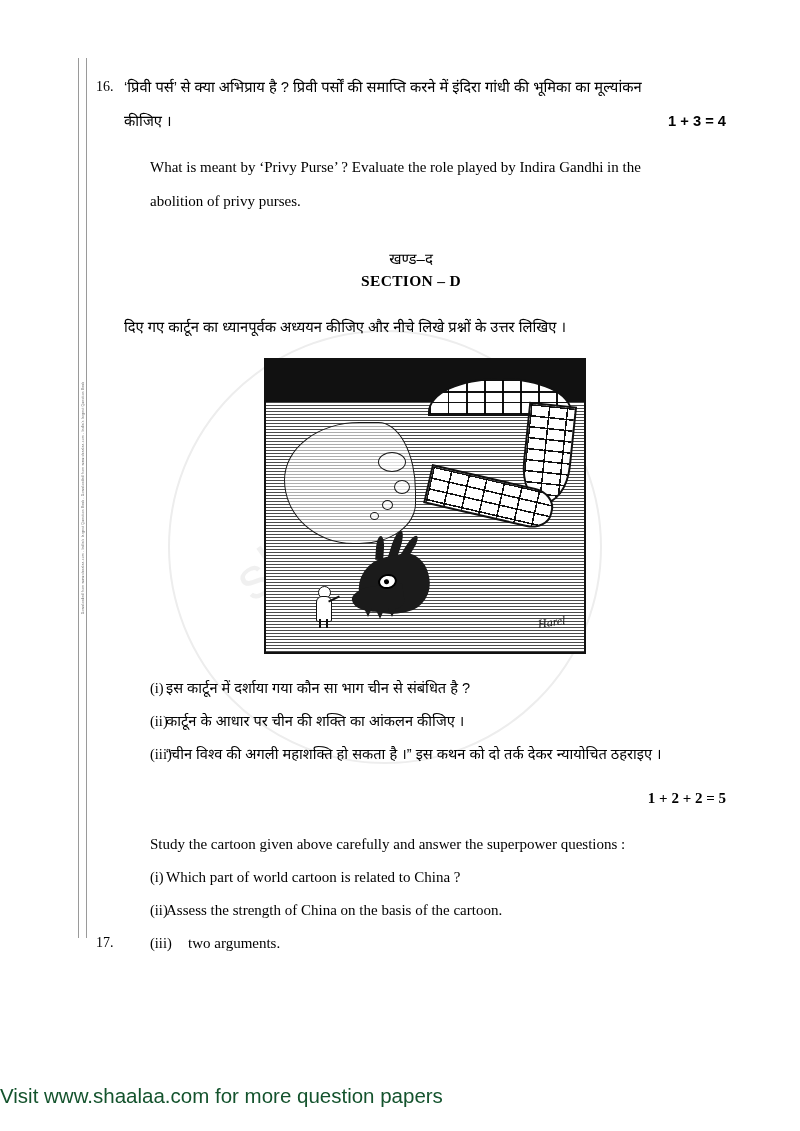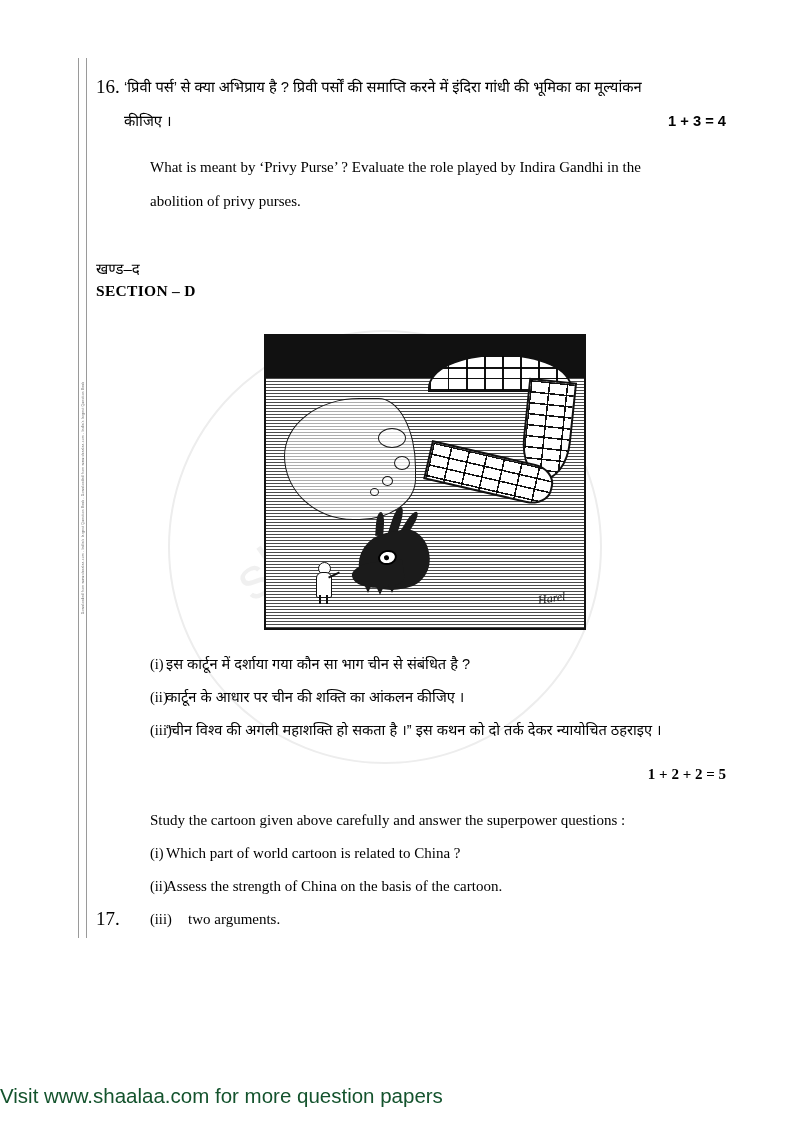--- a/index.html
+++ b/index.html
@@ -80,21 +80,21 @@
     width: 630px;
   }
 
   .q-row {
     display: flex;
     align-items: flex-start;
   }
   .q-num {
     width: 28px;
     flex: 0 0 28px;
-    font-size: 19px;
+    font-size: 14px;
     line-height: 34px;
   }
   .q-body {
     flex: 1 1 auto;
   }
   .hindi {
     font-family: "Liberation Sans", sans-serif;
     font-size: 14.7px;
     line-height: 34px;
   }
@@ -110,22 +110,22 @@
     font-weight: bold;
     line-height: 34px;
   }
   .marks-inline {
     float: right;
     font-weight: bold;
   }
   .gap-sm { height: 12px; }
 
   .section-head {
-    text-align: left;
-    margin-top: 40px;
+    text-align: center;
+    margin-top: 30px;
   }
   .section-head .hn {
     font-family: "Liberation Sans", sans-serif;
     font-size: 15px;
     line-height: 22px;
   }
   .section-head .en {
     font-family: "Liberation Serif", serif;
     font-size: 15.5px;
     font-weight: bold;
@@ -463,20 +463,21 @@
     </div>
 
     <div class="section-head">
       <div class="hn">खण्ड–द</div>
       <div class="en">SECTION – D</div>
     </div>
 
     <div class="q-row" style="margin-top:18px;align-items:flex-end;">
       <div class="q-num">17.</div>
       <div class="q-body">
+        <div class="hindi">दिए गए कार्टून का ध्यानपूर्वक अध्ययन कीजिए और नीचे लिखे प्रश्नों के उत्तर लिखिए ।</div>
 
         <div class="cartoon-wrap">
           <div class="cartoon">
             <div class="sky"></div>
             <div class="ground"></div>
             <div class="landmass"></div>
             <div class="isle a"></div>
             <div class="isle b"></div>
             <div class="isle c"></div>
             <div class="isle d"></div>

